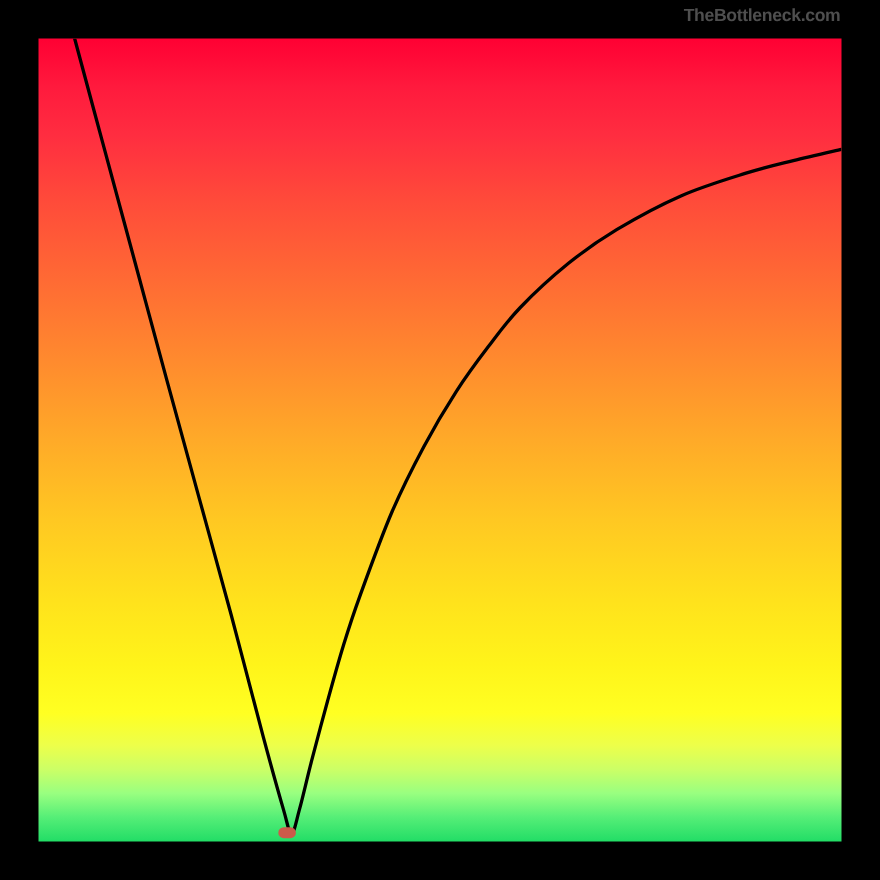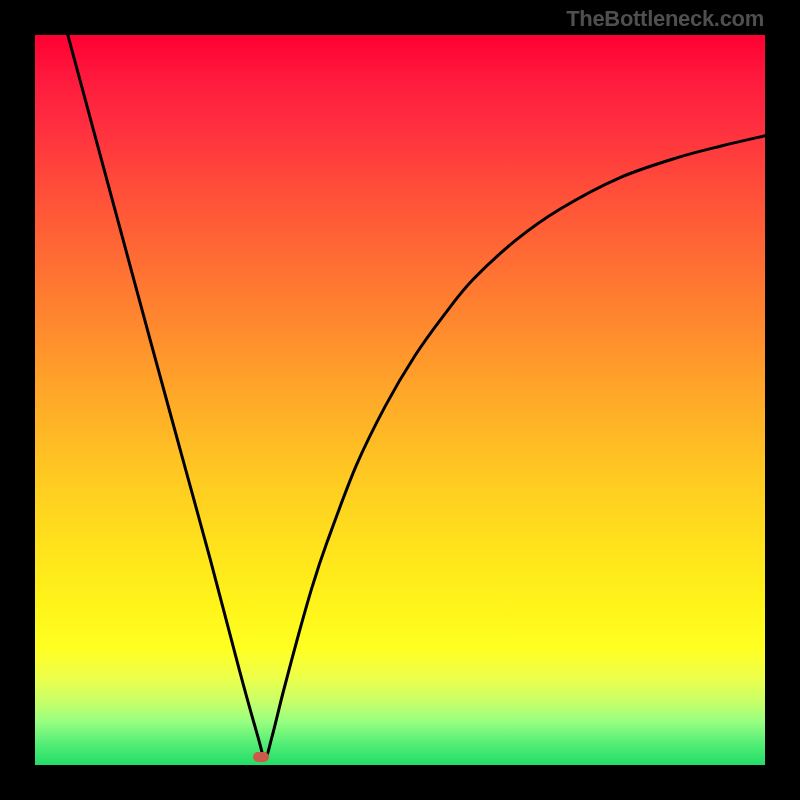--- a/index.html
+++ b/index.html
@@ -52,21 +52,21 @@
     position: absolute;
     width: 16px;
     height: 10px;
     border-radius: 5px;
     transform: translate(-50%, -50%);
   }
   .attribution {
     position: absolute;
     top: 6px;
     right: 36px;
-    font-size: 22px;
+    font-size: 16px;
     font-weight: bold;
     color: #4f4f4f;
     letter-spacing: -0.3px;
   }
 </style>
 </head>
 <body>
 
 <div class="frame">
 

